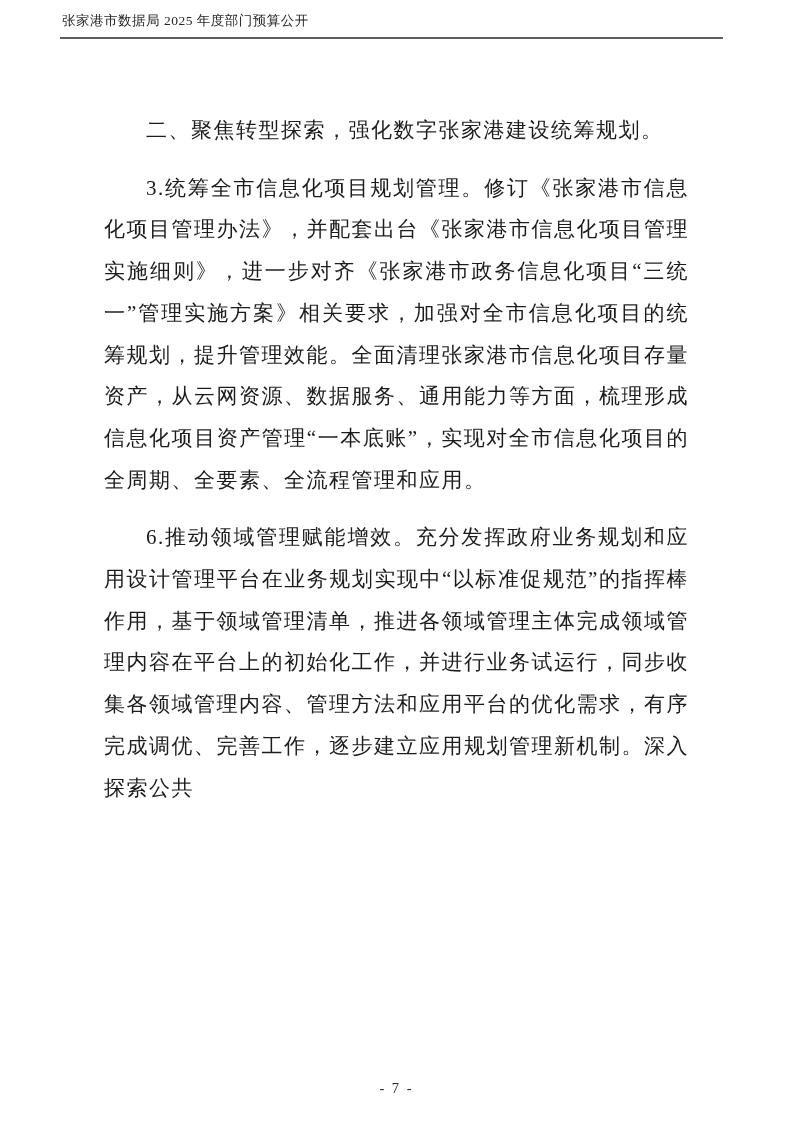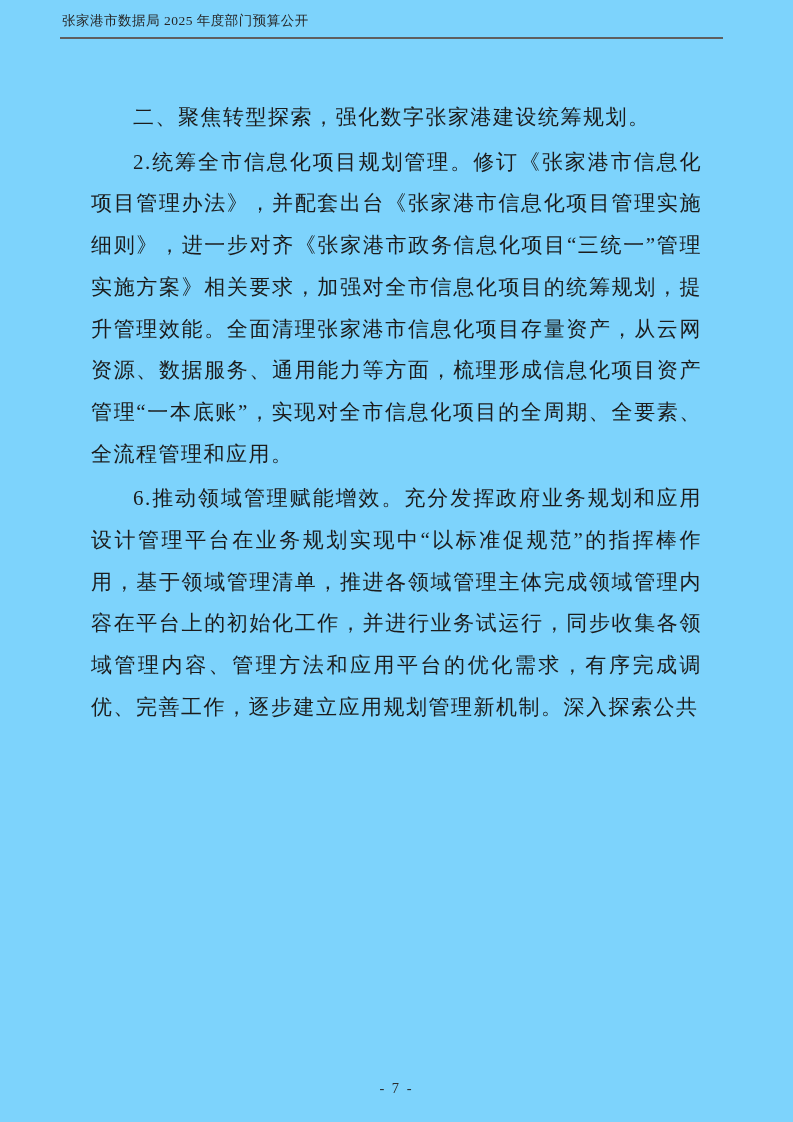--- a/index.html
+++ b/index.html
@@ -6,21 +6,21 @@
     margin: 0;
     padding: 0;
     background: #e8e8e8;
     font-family: "Liberation Serif", "DejaVu Serif", serif;
   }
   .page {
     position: relative;
     width: 793px;
     height: 1122px;
     margin: 0 auto;
-    background: #7dd3fc;
+    background: #ffffff;
     overflow: hidden;
   }
   .page-header {
     position: absolute;
     top: 13px;
     left: 60px;
     right: 70px;
     padding-bottom: 8px;
     border-bottom: 2px solid #5f5f5f;
     color: #262626;
@@ -37,21 +37,21 @@
     left: 88px;
     width: 617px;
     color: #1c1c1c;
     font-size: 21px;
     line-height: 41.7px;
     letter-spacing: 1.5px;
     text-align: justify;
     text-justify: inter-character;
   }
   .doc-body p {
-    margin: 3px;
+    margin: 16px;
     padding: 0;
     text-indent: 2em;
     text-align: justify;
     text-align-last: left;
   }
   .page-footer {
     position: absolute;
     top: 1080px;
     left: 0;
     width: 100%;
@@ -65,21 +65,21 @@
 <body>
 
 <div class="page">
 
   <div class="page-header">
     <span class="header-title">张家港市数据局 2025 年度部门预算公开</span>
   </div>
 
   <div class="doc-body">
     <p>二、聚焦转型探索，强化数字张家港建设统筹规划。</p>
-    <p>2.统筹全市信息化项目规划管理。修订《张家港市信息化项目管理办法》，并配套出台《张家港市信息化项目管理实施细则》，进一步对齐《张家港市政务信息化项目“三统一”管理实施方案》相关要求，加强对全市信息化项目的统筹规划，提升管理效能。全面清理张家港市信息化项目存量资产，从云网资源、数据服务、通用能力等方面，梳理形成信息化项目资产管理“一本底账”，实现对全市信息化项目的全周期、全要素、全流程管理和应用。</p>
+    <p>3.统筹全市信息化项目规划管理。修订《张家港市信息化项目管理办法》，并配套出台《张家港市信息化项目管理实施细则》，进一步对齐《张家港市政务信息化项目“三统一”管理实施方案》相关要求，加强对全市信息化项目的统筹规划，提升管理效能。全面清理张家港市信息化项目存量资产，从云网资源、数据服务、通用能力等方面，梳理形成信息化项目资产管理“一本底账”，实现对全市信息化项目的全周期、全要素、全流程管理和应用。</p>
     <p>6.推动领域管理赋能增效。充分发挥政府业务规划和应用设计管理平台在业务规划实现中“以标准促规范”的指挥棒作用，基于领域管理清单，推进各领域管理主体完成领域管理内容在平台上的初始化工作，并进行业务试运行，同步收集各领域管理内容、管理方法和应用平台的优化需求，有序完成调优、完善工作，逐步建立应用规划管理新机制。深入探索公共</p>
   </div>
 
   <div class="page-footer">
     <span>- 7 -</span>
   </div>
 
 </div>
 
 </body></html>

